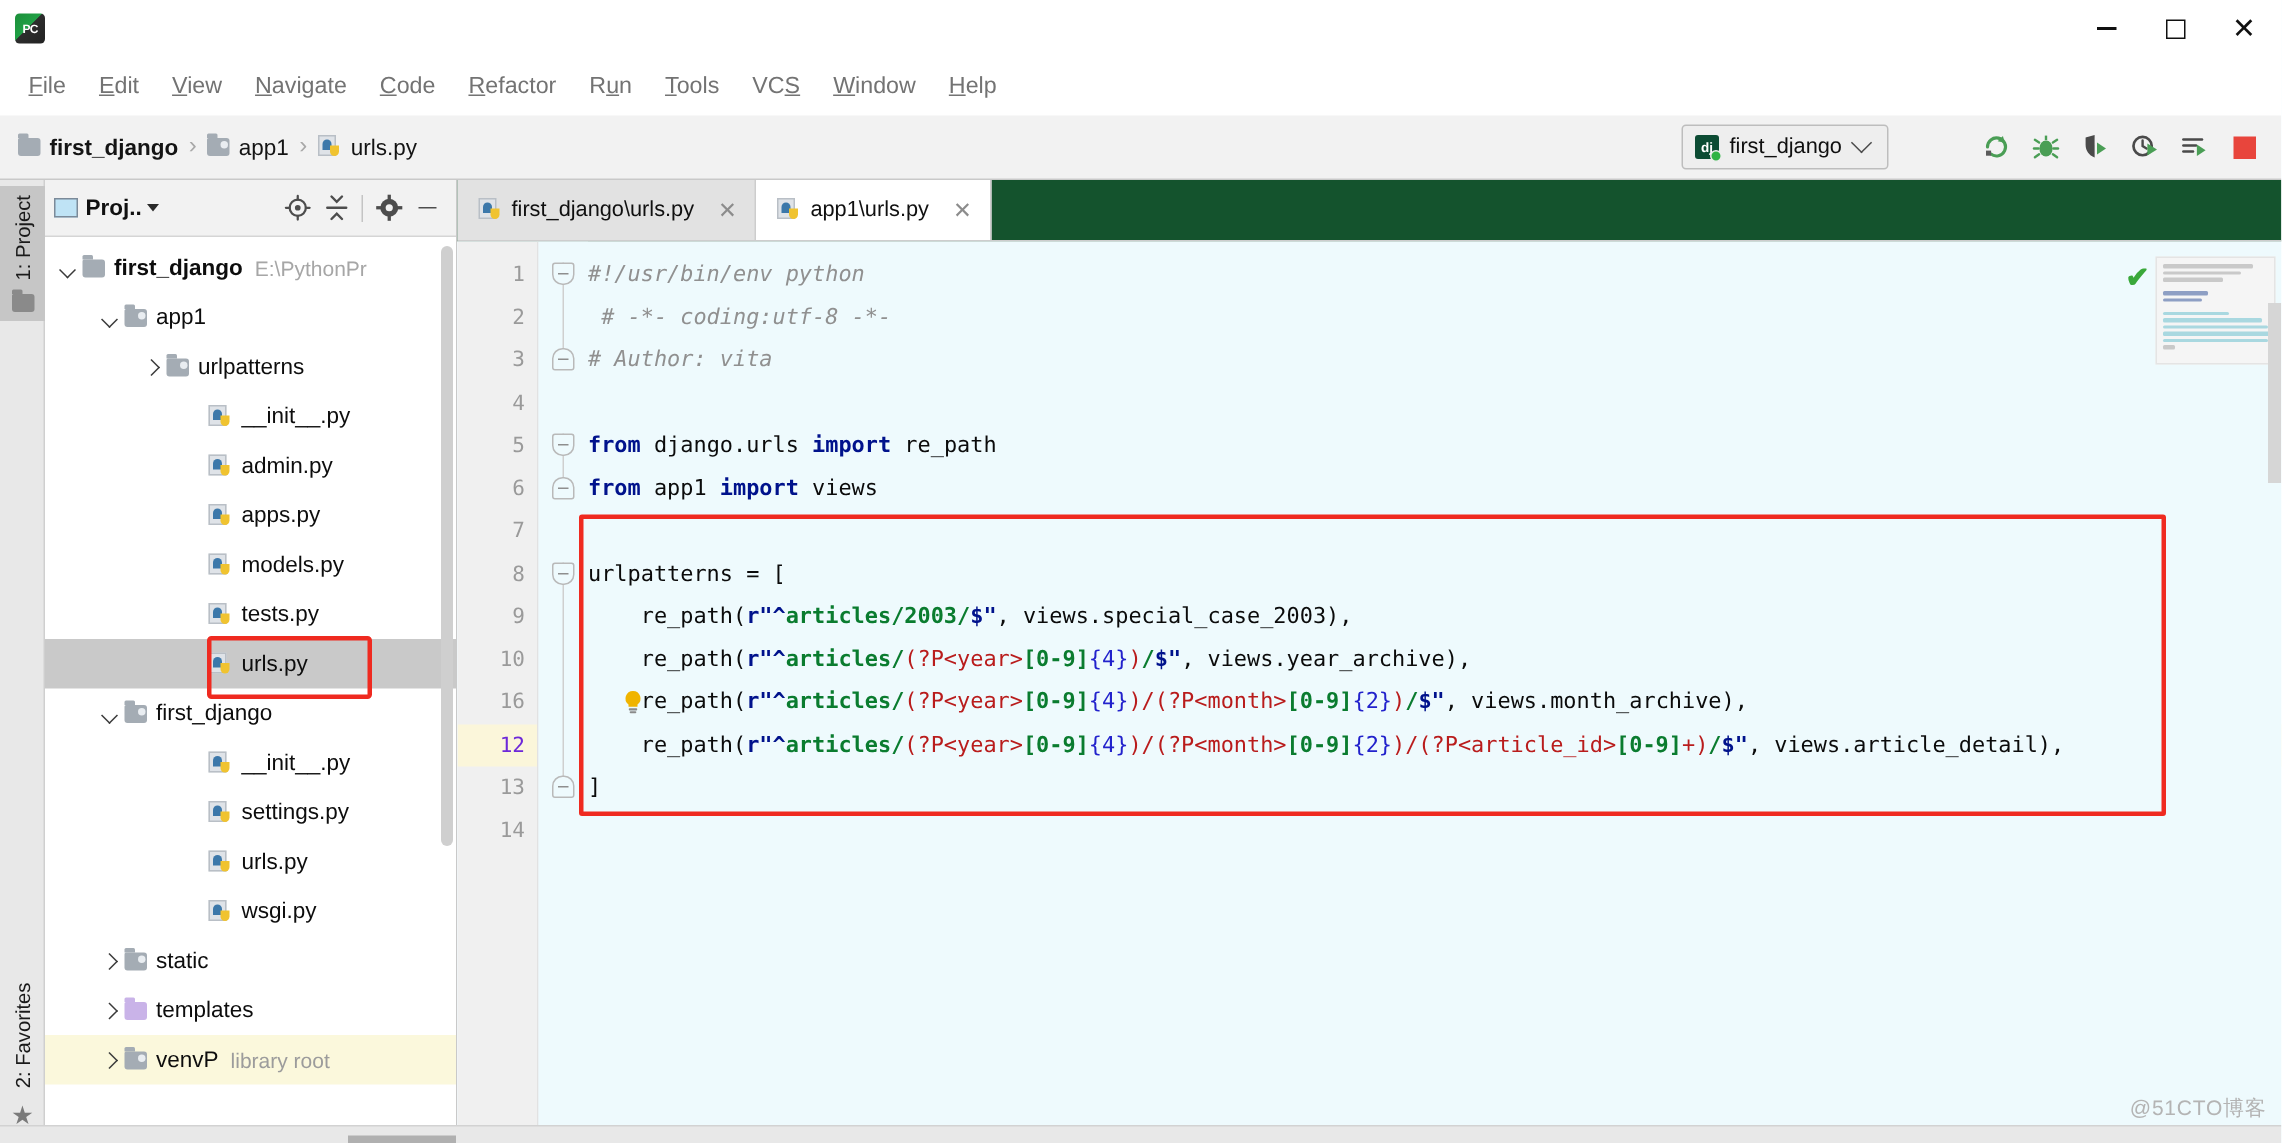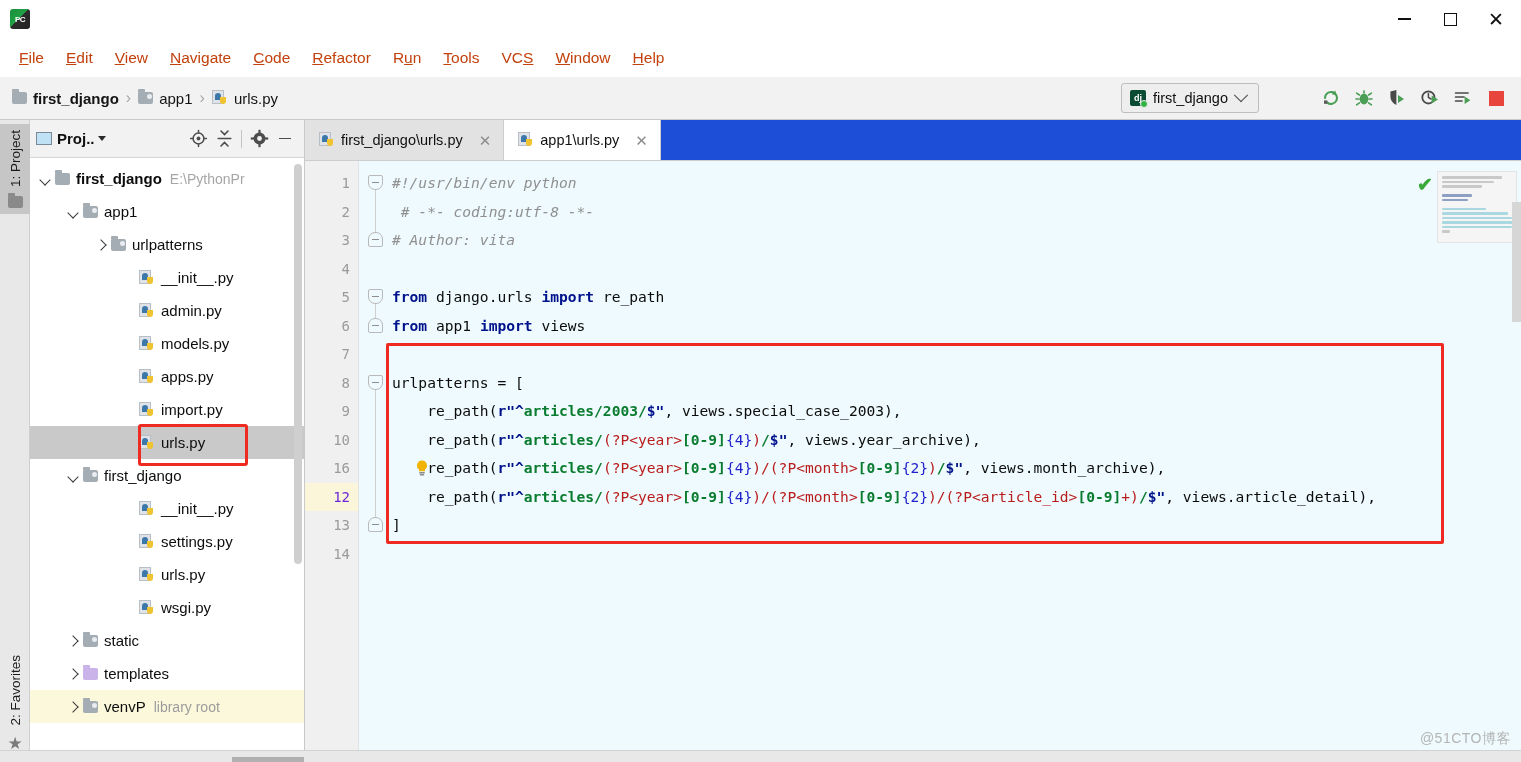--- a/index.html
+++ b/index.html
@@ -62,21 +62,21 @@
 
   
   .menubar {
     position: absolute; left: 0; top: 38px;
     width: 1521px; height: 39px;
     background: #ffffff;
     display: flex; align-items: center;
     padding-left: 8px; box-sizing: border-box;
   }
   .menu-item {
-    font-size: 15.5px; color: #c2410c;
+    font-size: 15.5px; color: #737373;
     padding: 3px 11px;
     white-space: nowrap;
   }
   .menu-item u { text-decoration: underline; text-underline-offset: 1px;}
 
   
   .navbar {
     position: absolute; left: 0; top: 77px;
     width: 1521px; height: 43px;
     background: #f2f2f2;
@@ -245,21 +245,21 @@
     width: 8px; height: 400px; background: #cfcfcf; border-radius: 4px;
   }
 
   
   .editor-area {
     position: absolute; left: 305px; top: 120px;
     width: 1216px; height: 642px;
     background: #ffffff;
   }
   .tabs {
-    height: 41px; background: #1d4ed8;
+    height: 41px; background: #14532d;
     display: flex; align-items: flex-end;
     border-bottom: 1px solid #cdcdcd;
     box-sizing: border-box;
   }
   .etab {
     height: 40px; display: flex; align-items: center;
     padding: 0 12px 0 14px;
     font-size: 14.5px; color: #101010;
     background: #e2e2e2;
     border-right: 1px solid #cdcdcd;
@@ -580,37 +580,37 @@
             <span class="pb"></span>
           </span>
           <span class="tlabel">admin.py</span>
         </div>
         <div class="trow" style="padding-left: 92px;">
           <span class="tarrow"></span>
           <span class="ico ico-py">
             <span class="pg"></span>
             <span class="pb"></span>
           </span>
+          <span class="tlabel">apps.py</span>
+        </div>
+        <div class="trow" style="padding-left: 92px;">
+          <span class="tarrow"></span>
+          <span class="ico ico-py">
+            <span class="pg"></span>
+            <span class="pb"></span>
+          </span>
           <span class="tlabel">models.py</span>
         </div>
         <div class="trow" style="padding-left: 92px;">
           <span class="tarrow"></span>
           <span class="ico ico-py">
             <span class="pg"></span>
             <span class="pb"></span>
           </span>
-          <span class="tlabel">apps.py</span>
-        </div>
-        <div class="trow" style="padding-left: 92px;">
-          <span class="tarrow"></span>
-          <span class="ico ico-py">
-            <span class="pg"></span>
-            <span class="pb"></span>
-          </span>
-          <span class="tlabel">import.py</span>
+          <span class="tlabel">tests.py</span>
         </div>
         <div class="trow sel" style="padding-left: 92px;">
           <span class="tarrow"></span>
           <span class="ico ico-py">
             <span class="pg"></span>
             <span class="pb"></span>
           </span>
           <span class="tlabel">urls.py</span>
         </div>
         <div class="trow" style="padding-left: 36px;">

